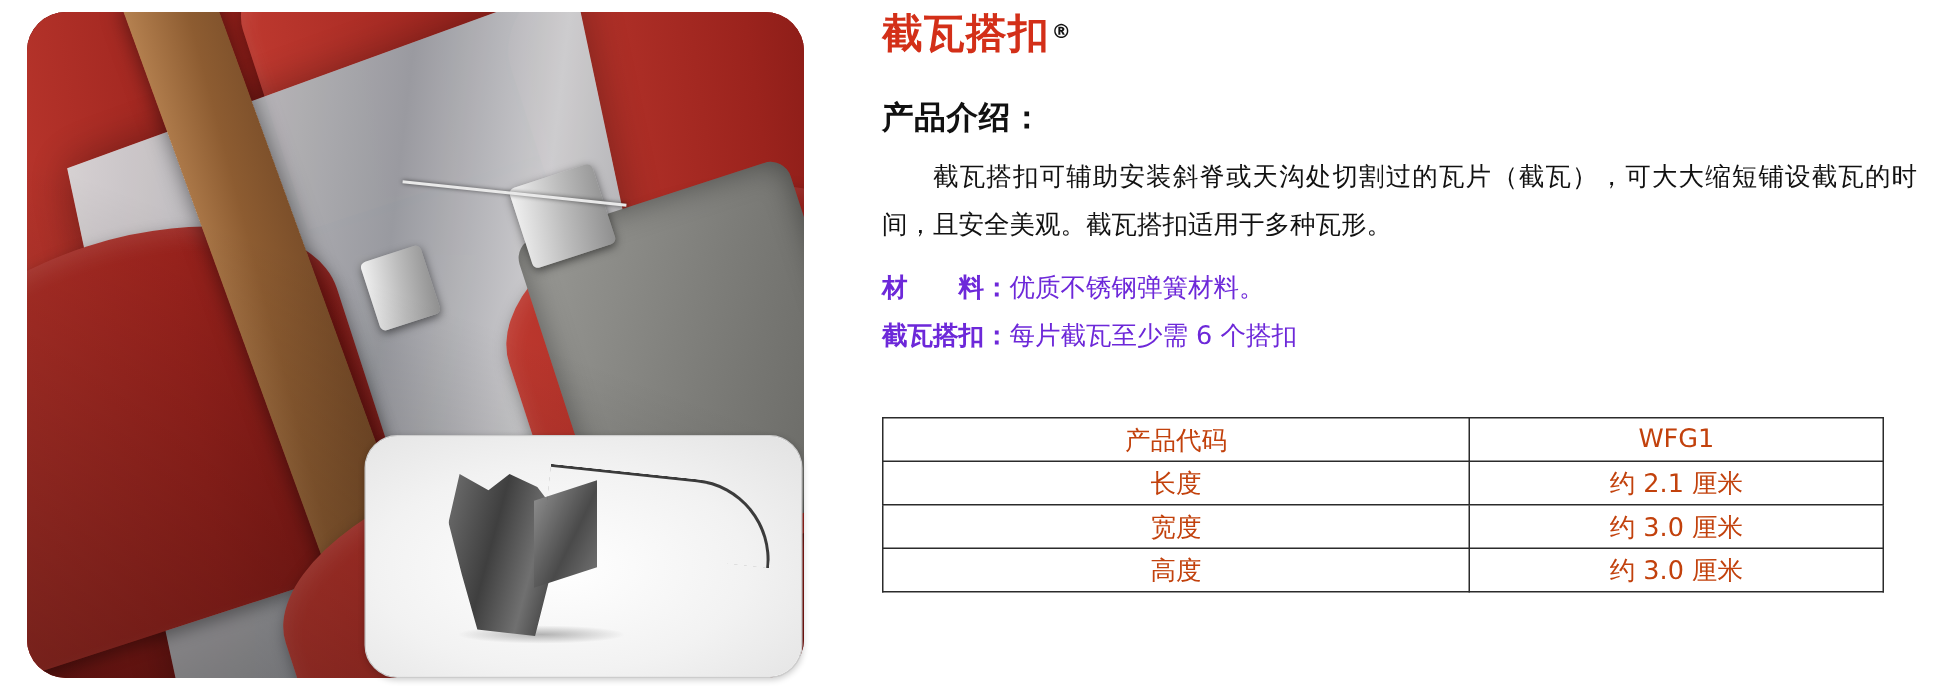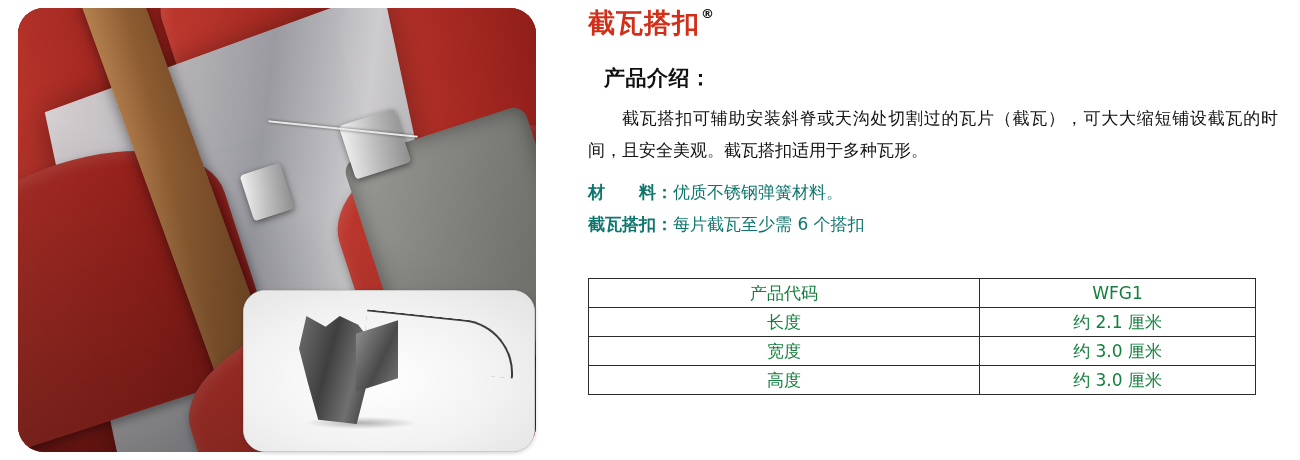--- a/index.html
+++ b/index.html
@@ -169,40 +169,40 @@
     left: 588px;
     top: 0;
     width: 700px;
     height: 460px;
   }
   .title-row {
     position: absolute;
     left: 0;
     top: 8px;
     display: flex;
-    align-items: flex-start;
+    align-items: center;
   }
   .title {
     font-family: "DejaVu Sans", "Liberation Sans", sans-serif;
     font-size: 27px;
     font-weight: bold;
     color: #d32f18;
     letter-spacing: 1px;
     line-height: 1.1;
   }
   .reg-mark {
     font-size: 13px;
     color: #111;
     font-weight: bold;
     margin-left: 1px;
     margin-top: -2px;
   }
   .section-heading {
     position: absolute;
-    left: 16px;
+    left: 0;
     top: 64px;
     font-size: 21px;
     font-weight: bold;
     color: #111111;
     letter-spacing: 0.5px;
   }
   .para {
     position: absolute;
     left: 0;
     top: 102px;
@@ -211,37 +211,37 @@
     line-height: 32px;
     color: #111111;
     text-indent: 2em;
     text-align: justify;
   }
   .spec-line {
     position: absolute;
     left: 0;
     font-size: 17px;
     line-height: 28px;
-    color: #0f766e;
+    color: #6d28d9;
     white-space: nowrap;
   }
   .spec-line .lbl { font-weight: bold; }
   .spec-line .lbl-spaced { font-weight: bold; letter-spacing: 0; }
   .spec-1 { top: 178px; }
   .spec-2 { top: 210px; }
 
   
   .spec-table {
     position: absolute;
     left: 0;
     top: 278px;
     width: 668px;
     border-collapse: collapse;
     font-size: 17px;
-    color: #15803d;
+    color: #c2410c;
   }
   .spec-table td {
     height: 28px;
     border-top: 1px solid #2b2b2b;
     border-bottom: 1px solid #2b2b2b;
     text-align: center;
     padding: 0;
   }
   .spec-table tr td:first-child {
     border-left: 1px solid #2b2b2b;

